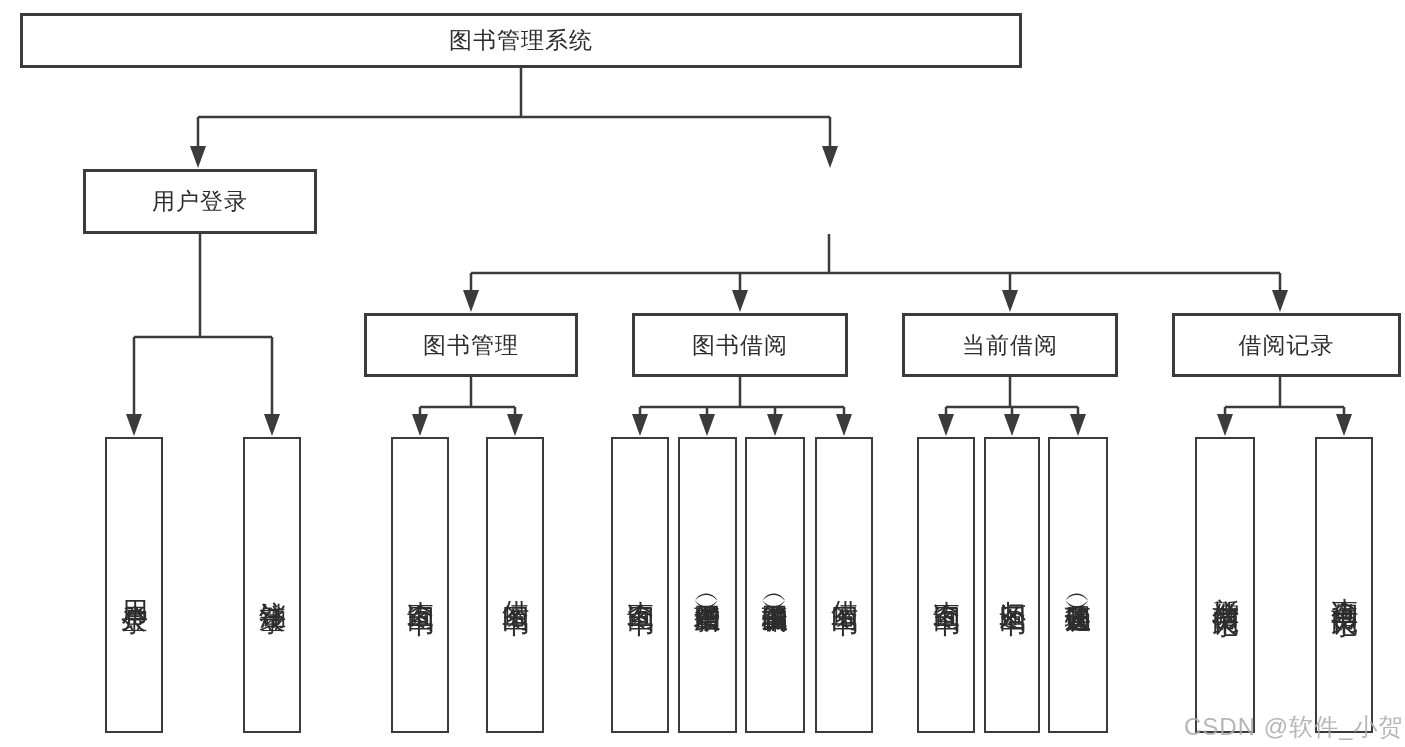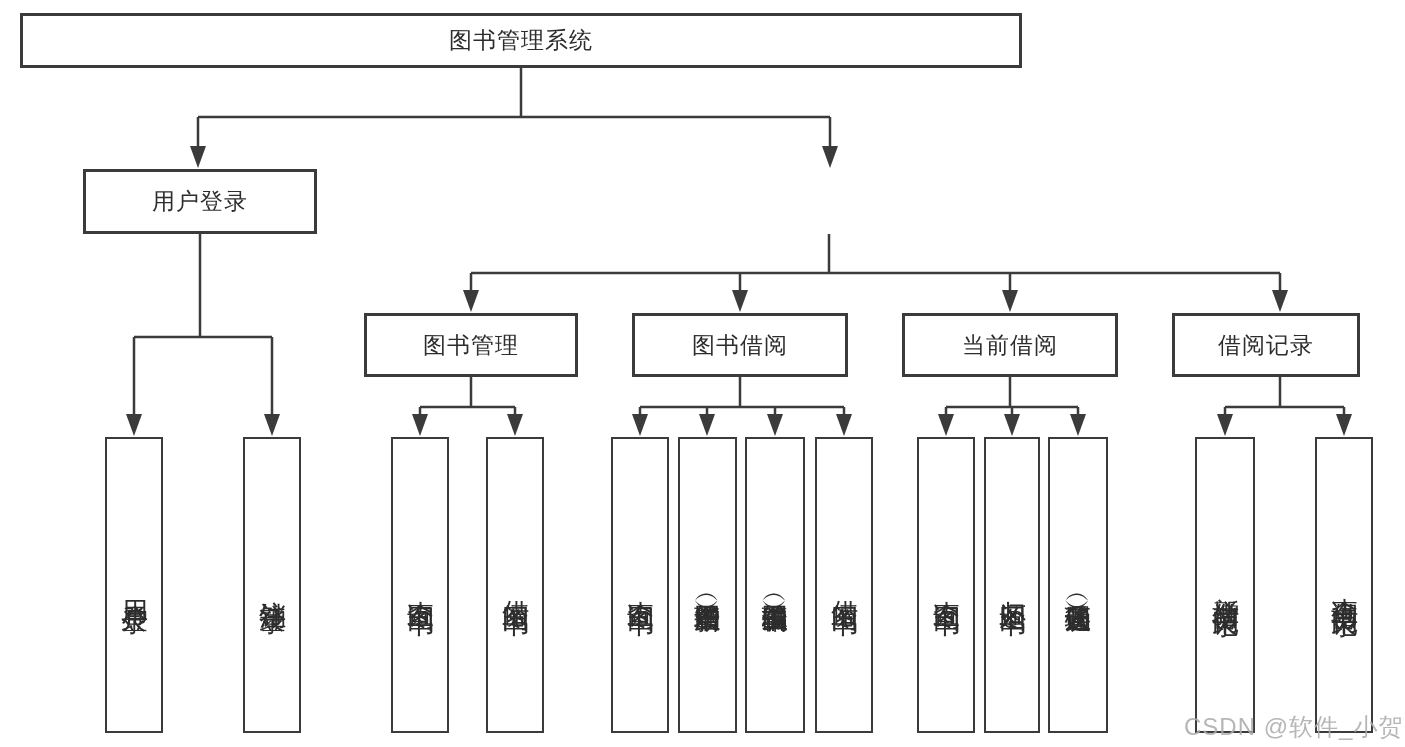--- a/index.html
+++ b/index.html
@@ -113,21 +113,21 @@
 
   <div class="node h-node" style="left:364px; top:313px; width:214px; height:64px;">
     <span>图书管理</span>
   </div>
   <div class="node h-node" style="left:632px; top:313px; width:216px; height:64px;">
     <span>图书借阅</span>
   </div>
   <div class="node h-node" style="left:902px; top:313px; width:216px; height:64px;">
     <span>当前借阅</span>
   </div>
-  <div class="node h-node" style="left:1172px; top:313px; width:188px; height:64px;">
+  <div class="node h-node" style="left:1172px; top:313px; width:229px; height:64px;">
     <span>借阅记录</span>
   </div>
 
   <div class="node leaf" style="left:105px; top:437px; width:58px; height:296px;">
     <span class="vtxt">用户登录</span>
   </div>
   <div class="node leaf" style="left:243px; top:437px; width:58px; height:296px;">
     <span class="vtxt">注销登录</span>
   </div>
 

